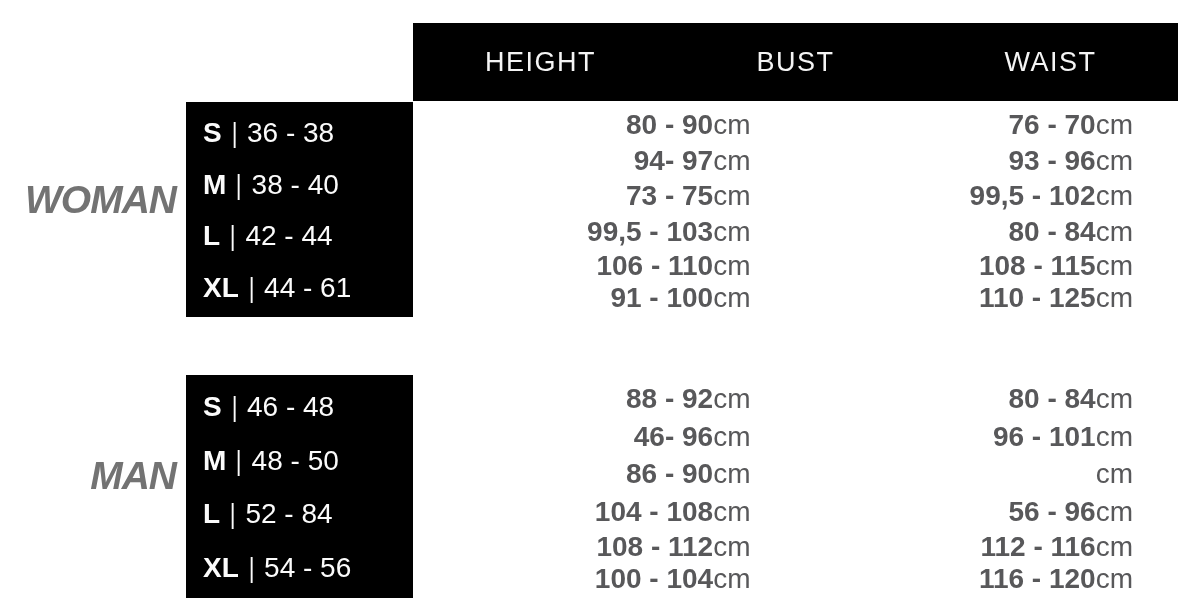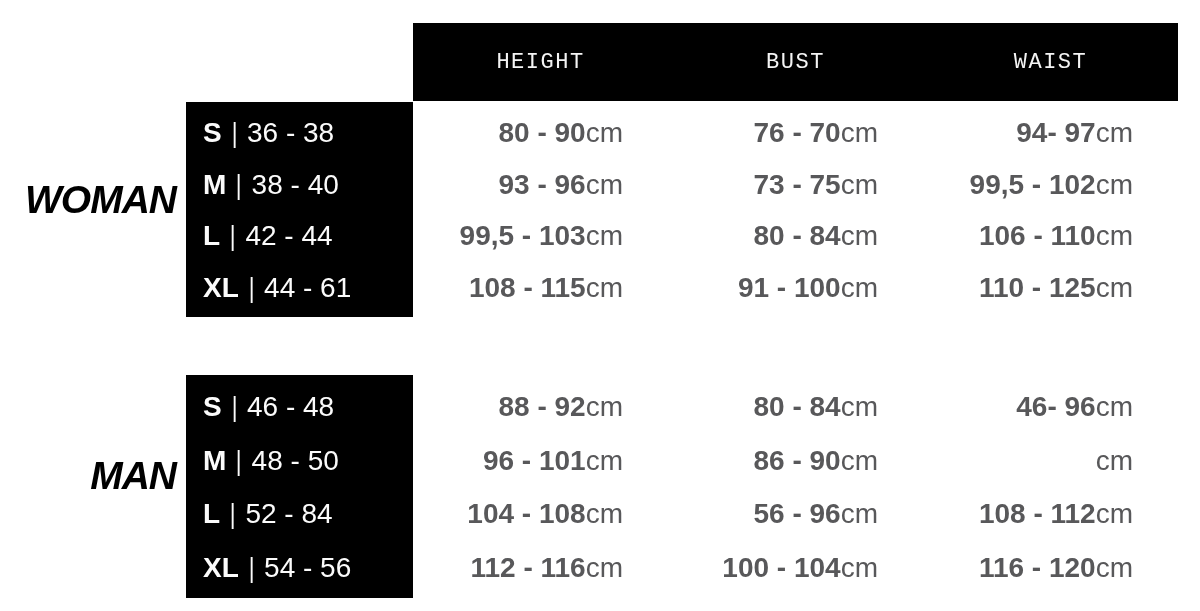--- a/index.html
+++ b/index.html
@@ -13,33 +13,32 @@
 
   
   .header-bar {
     position:absolute; left:413px; top:23px;
     width:765px; height:78px;
     background:#000000;
     display:grid; grid-template-columns:repeat(3,1fr);
   }
   .header-cell {
     display:flex; align-items:center; justify-content:center;
-    color:#f4f4f4; font-size:22px; font-weight:400;
+    color:#f4f4f4; font-size:27px; font-weight:400;
     letter-spacing:1.5px;
-    font-family:Liberation Mono, monospace;
   }
 
   
   .side-label {
     position:absolute; left:0; width:176px;
     text-align:right;
     font-size:39px; line-height:40px;
     font-weight:900; font-style:italic;
     letter-spacing:-1px;
-    color:#000000;
+    color:#737373;
   }
   .side-label.woman { top:180px; }
   .side-label.man   { top:456px; }
 
   
   .section { position:absolute; left:0; right:0; }
   .section.woman { top:102px; height:215px; }
   .section.man   { top:375px; height:223px; }
 
   .size-box {
@@ -54,21 +53,21 @@
     color:#fbfbfb; font-size:28px; white-space:pre;
   }
   .size-letter { font-weight:700; }
   .size-sep    { font-weight:400; margin:0 9px; transform:scaleX(.8); }
   .size-range  { font-weight:400; }
 
   .data-grid {
     position:absolute; left:413px; top:0;
     width:765px; height:100%;
     display:grid;
-    grid-template-columns:repeat(3,1fr);
+    grid-template-columns:repeat(2,1fr);
     grid-template-rows:repeat(4,1fr);
     box-sizing:border-box; padding:5px 0 3px 0;
   }
   .cell {
     display:flex; align-items:center; justify-content:flex-end;
     padding-right:45px;
     color:#58585a; font-size:28px; white-space:pre;
   }
   .cell .num  { font-weight:700; }
   .cell .unit { font-weight:400; margin-left:0; }

